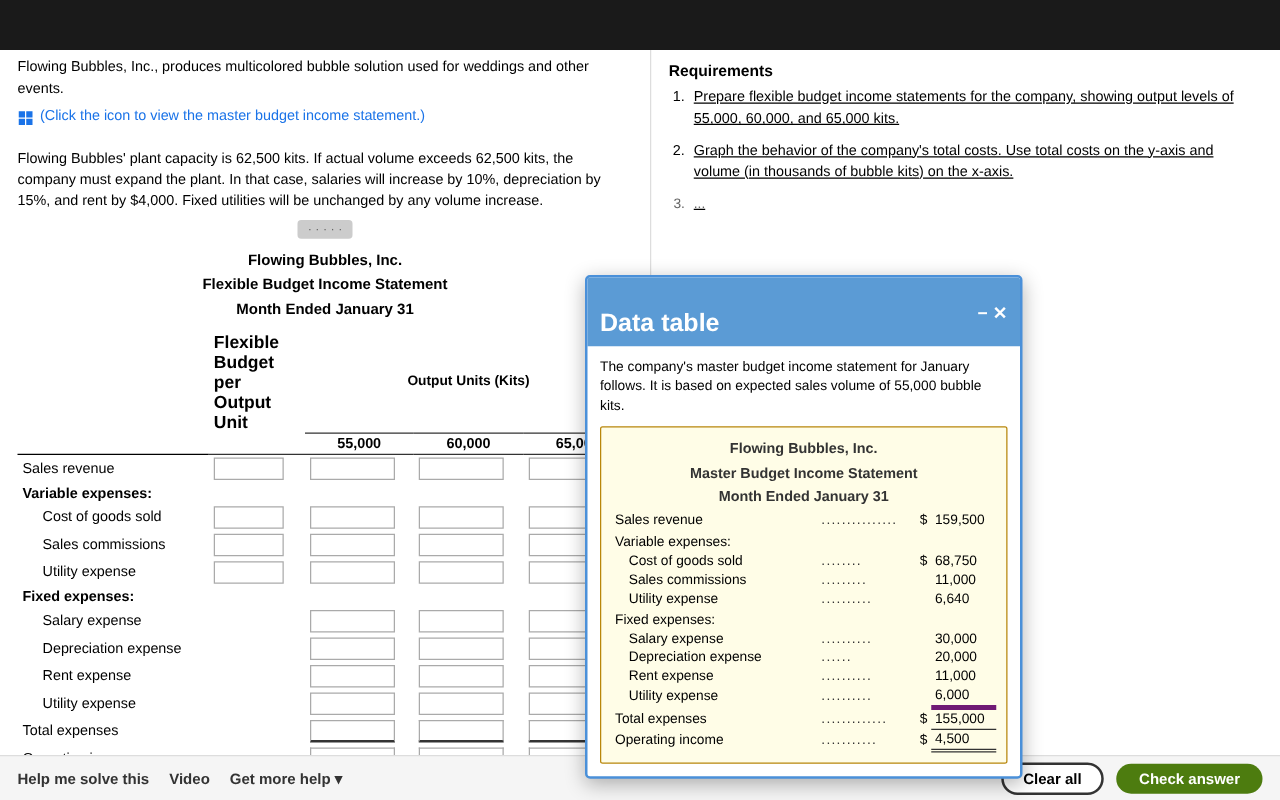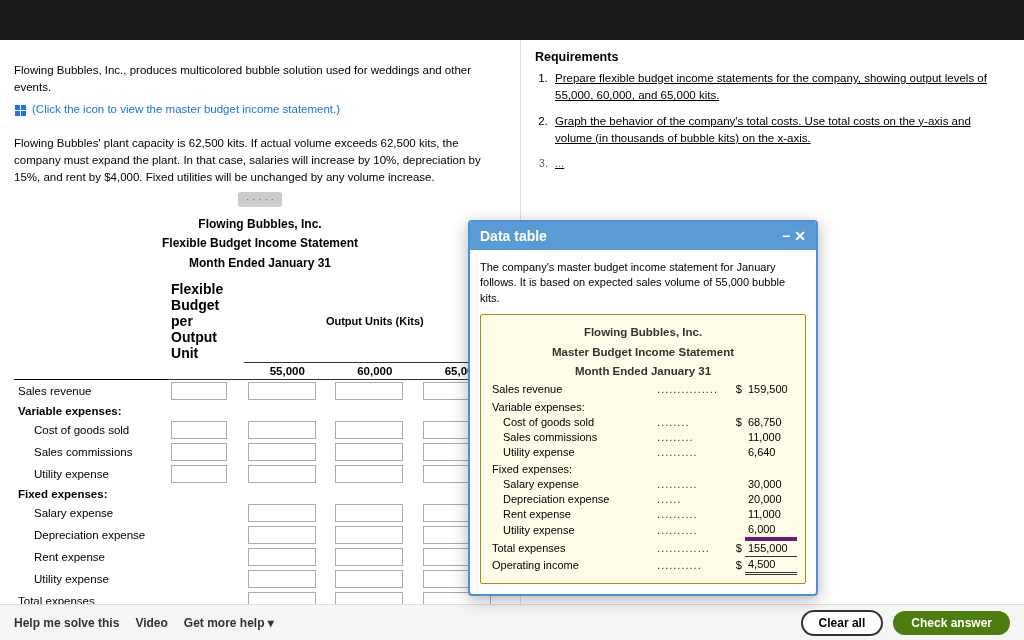--- a/index.html
+++ b/index.html
@@ -15,21 +15,21 @@
     
     .main-content {
       display: flex;
       width: 100%;
       height: 600px;
     }
 
     
     .left-panel {
       width: 520px;
-      padding: 22px 14px;
+      padding: 6px 14px;
       flex-shrink: 0;
     }
 
     
     .problem-text {
       font-size: 11.5px;
       line-height: 1.5;
       margin-bottom: 6px;
     }
 
@@ -167,21 +167,22 @@
       padding: 6px 10px;
       display: flex;
       justify-content: space-between;
       align-items: center;
       border-radius: 2px 2px 0 0;
     }
 
     .modal-title {
       color: #fff;
       font-weight: bold;
-      font-size: 14px;
+      font-size: 20px;
+      margin-top: 20px;
     }
 
     .modal-controls {
       display: flex;
       gap: 4px;
     }
 
     .modal-btn {
       background: none;
       border: none;

